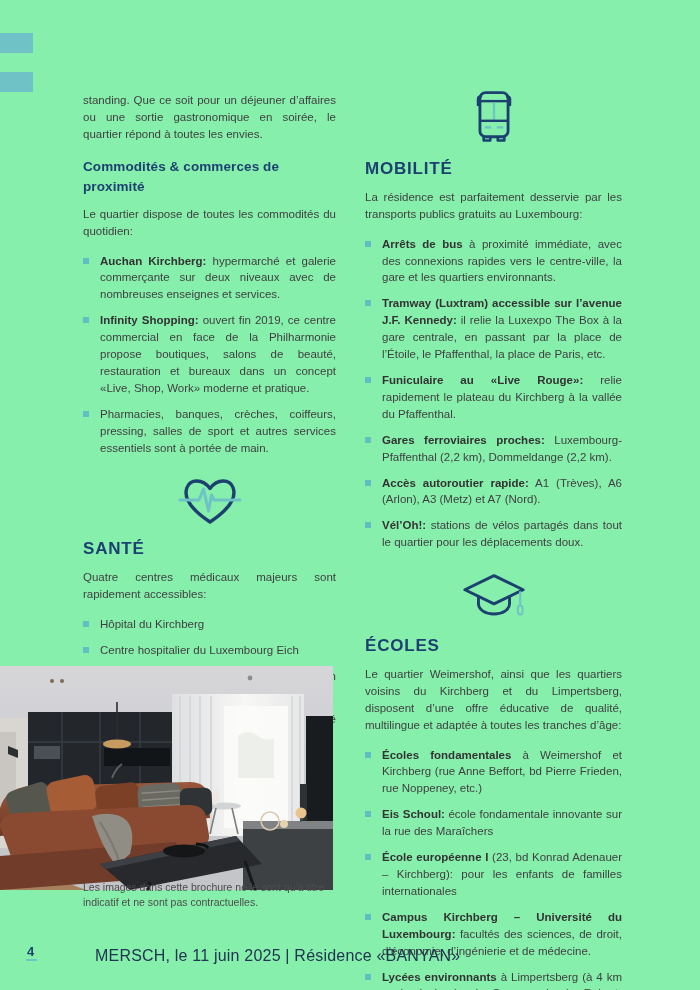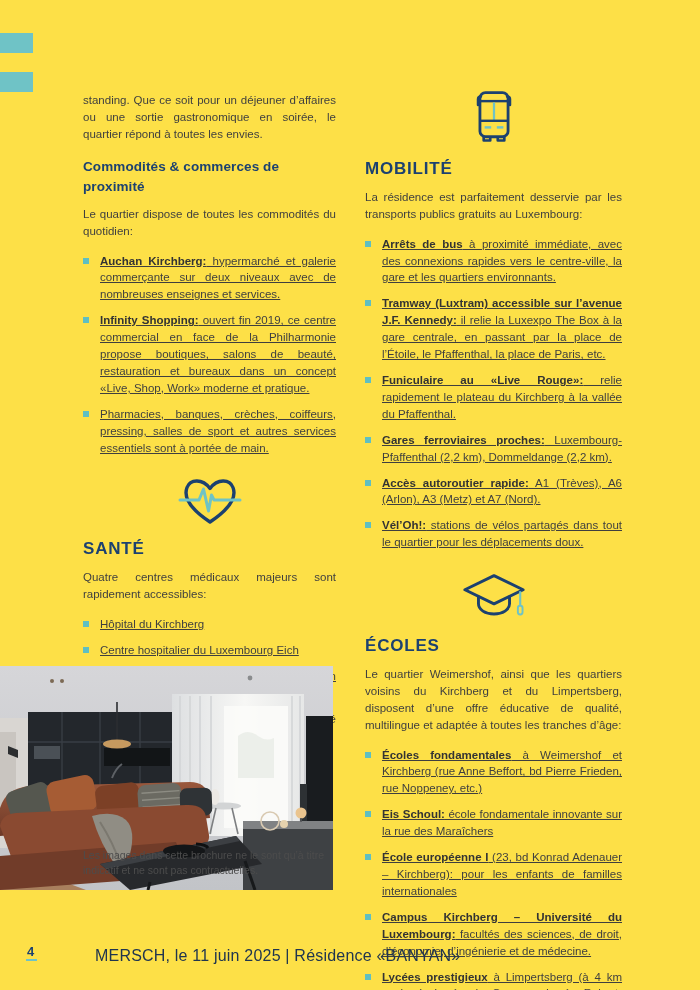--- a/index.html
+++ b/index.html
@@ -1,57 +1,57 @@
 <!DOCTYPE html>
 <html><head>
 <meta charset="utf-8">
 <style>
   * { margin:0; padding:0; box-sizing:border-box; }
   html,body { width:700px; height:990px; }
   body { font-family:"Liberation Sans", sans-serif; background:#e8e7e4; }
   .page {
     position:relative; width:700px; height:990px; overflow:hidden;
-    background:#fde047; color:#3f3f3f;
+    background:#86efac; color:#3f3f3f;
   }
   .deco-bar { position:absolute; left:0; width:33px; height:20px; background:#6fc3c6; }
   .deco-bar.b1 { top:33px; }
   .deco-bar.b2 { top:72px; }
 
   .col { position:absolute; font-size:11.5px; line-height:16.9px; }
   .col-left  { left:83px;  top:92px; width:253px; }
   .col-right { left:365px; top:88px; width:257px; }
 
   p.body { text-align:justify; margin-bottom:10px; }
   h3.sub {
     color:#1c4170; font-size:13.5px; line-height:20px;
     margin:14px 0 9px 0; letter-spacing:0.1px;
   }
   ul.blt { list-style:none; margin-top:13px; }
   ul.blt li {
-    position:relative; padding-left:17px; margin-bottom:9px; text-align:justify;text-decoration:underline;
+    position:relative; padding-left:17px; margin-bottom:9px; text-align:justify;
   }
   ul.blt li .sq {
     position:absolute; left:0; top:5px; width:6px; height:6px; background:#5fbfc2;
   }
   .b { font-weight:bold; color:#333333; }
 
   .icon-block { text-align:center; margin:16px 0 8px 0; }
   h2.sec {
     color:#1c4170; font-size:17px; letter-spacing:0.8px;
     text-align:left; margin-bottom:11px; font-weight:bold;
   }
 
   .photo {
     position:absolute; left:0; top:666px; width:333px; height:224px;
     overflow:hidden; background:#c7c8cb;
   }
   .photo svg { display:block; width:333px; height:224px; }
 
   .caption {
-    position:absolute; left:83px; top:848px; width:260px;
+    position:absolute; left:83px; top:880px; width:260px;
     font-size:10.5px; line-height:15px; color:#4c4c4c;
   }
   .footer { position:absolute; left:0; top:942px; width:700px; height:30px; }
   .pagenum {
     position:absolute; left:27px; top:2px; color:#1c4170;
     font-size:13px; font-weight:bold;
   }
   .pagenum::after {
     content:""; position:absolute; left:-1px; top:15px; width:11px; height:2px; background:#6fc3c6;
   }
@@ -137,21 +137,21 @@
         </svg>
       </span>
     </div>
     <h2 class="sec">ÉCOLES</h2>
     <p class="body">Le quartier Weimershof, ainsi que les quartiers voisins du Kirchberg et du Limpertsberg, disposent d’une offre éducative de qualité, multilingue et adaptée à toutes les tranches d’âge:</p>
     <ul class="blt">
       <li><span class="sq"></span><span class="b">Écoles fondamentales</span><span> à Weimershof et Kirchberg (rue Anne Beffort, bd Pierre Frieden, rue Noppeney, etc.)</span></li>
       <li><span class="sq"></span><span class="b">Eis Schoul:</span><span> école fondamentale innovante sur la rue des Maraîchers</span></li>
       <li><span class="sq"></span><span class="b">École européenne I</span><span> (23, bd Konrad Adenauer – Kirchberg): pour les enfants de familles internationales</span></li>
       <li><span class="sq"></span><span class="b">Campus Kirchberg – Université du Luxembourg:</span><span> facultés des sciences, de droit, d’économie, d’ingénierie et de médecine.</span></li>
-      <li><span class="sq"></span><span class="b">Lycées prestigieux</span><span> à Limpertsberg (à 4 km environ): Lycée de Garçons, Lycée Robert-Schuman, Lycée Vauban, Lycée Michel Lucius, etc.</span></li>
+      <li><span class="sq"></span><span class="b">Lycées environnants</span><span> à Limpertsberg (à 4 km environ): Lycée de Garçons, Lycée Robert-Schuman, Lycée Vauban, Lycée Michel Lucius, etc.</span></li>
     </ul>
   </div>
 
   <div class="photo">
     <svg viewBox="0 0 333 224">
       <defs>
         <linearGradient id="ceil" x1="0" y1="0" x2="0" y2="1">
           <stop offset="0" stop-color="#d6d6d9"></stop>
             <stop offset="1" stop-color="#c2c4c8"></stop>
         </linearGradient>

